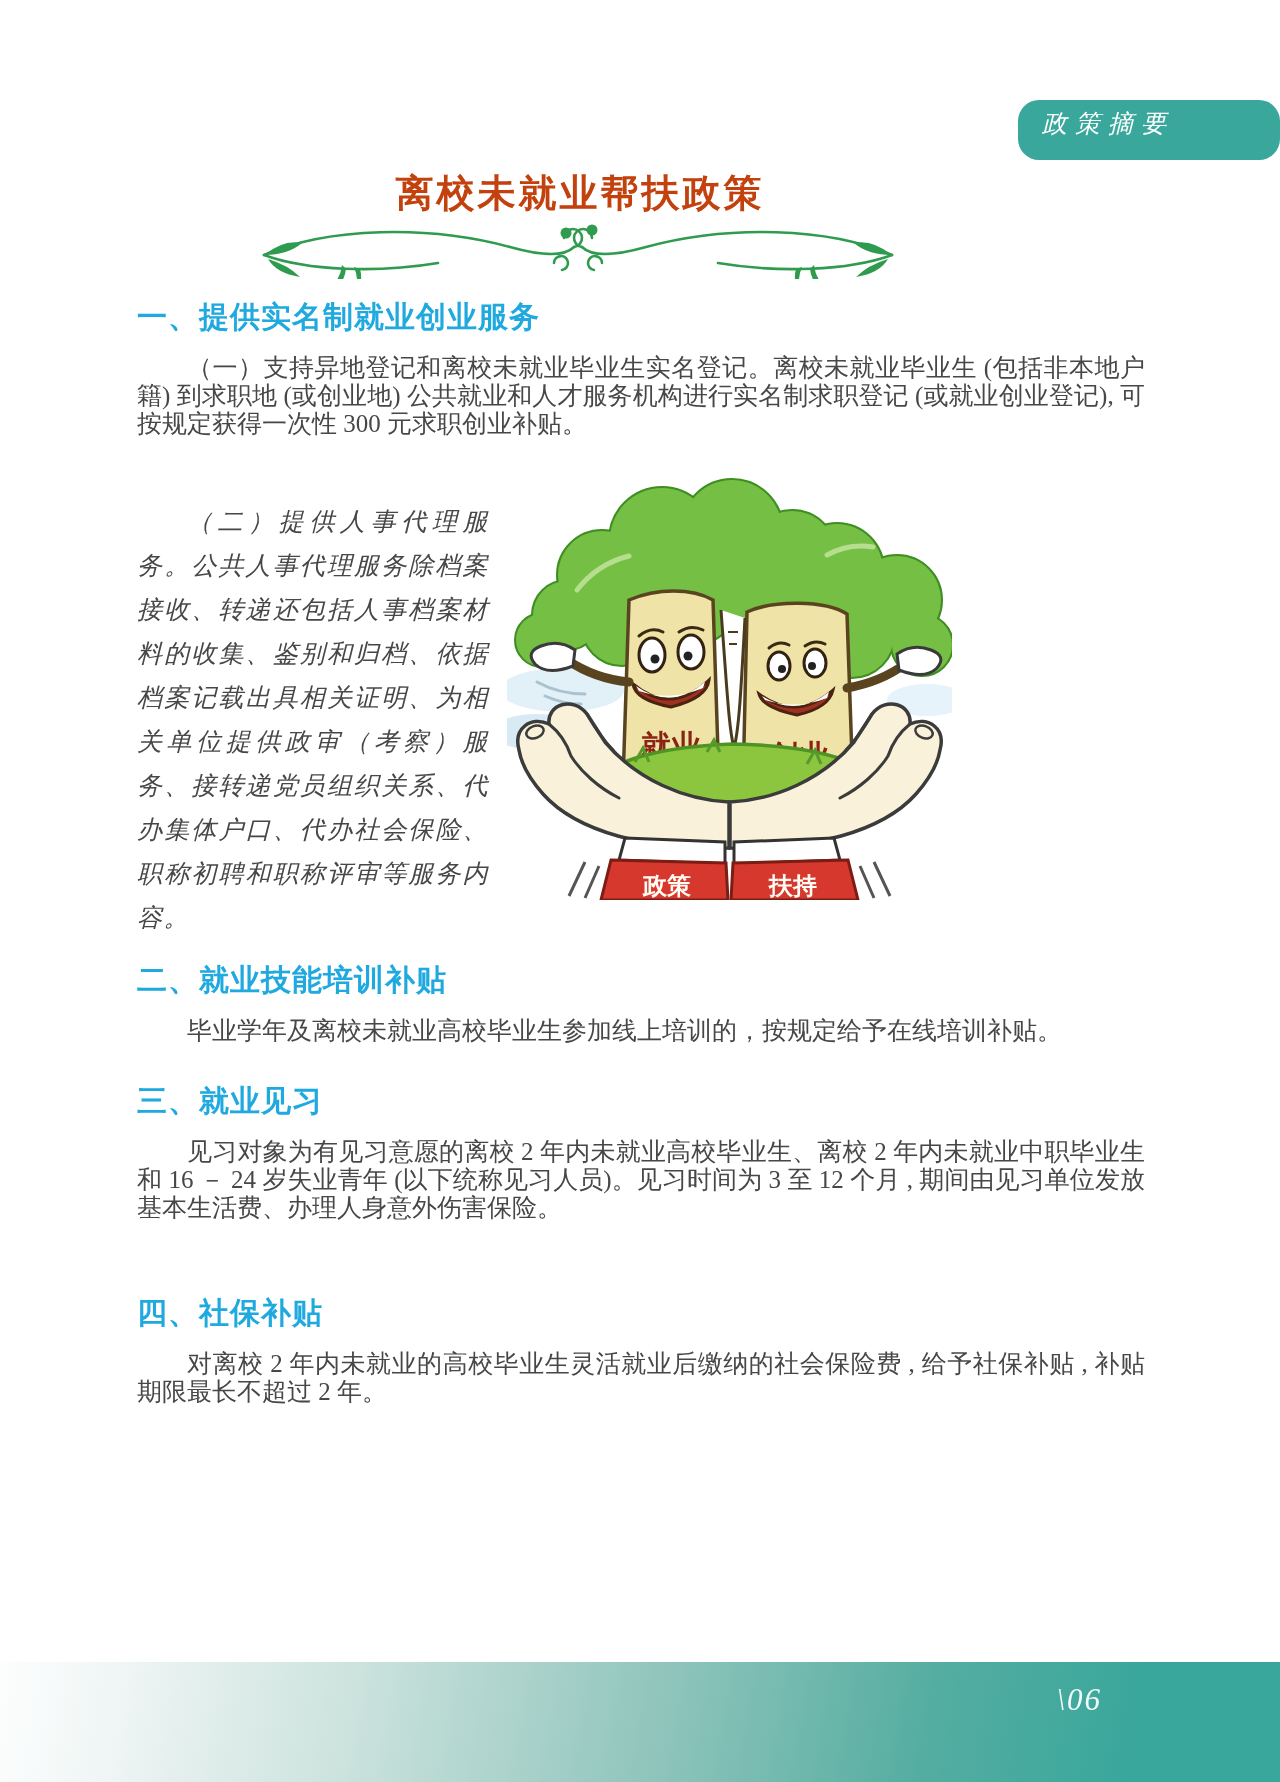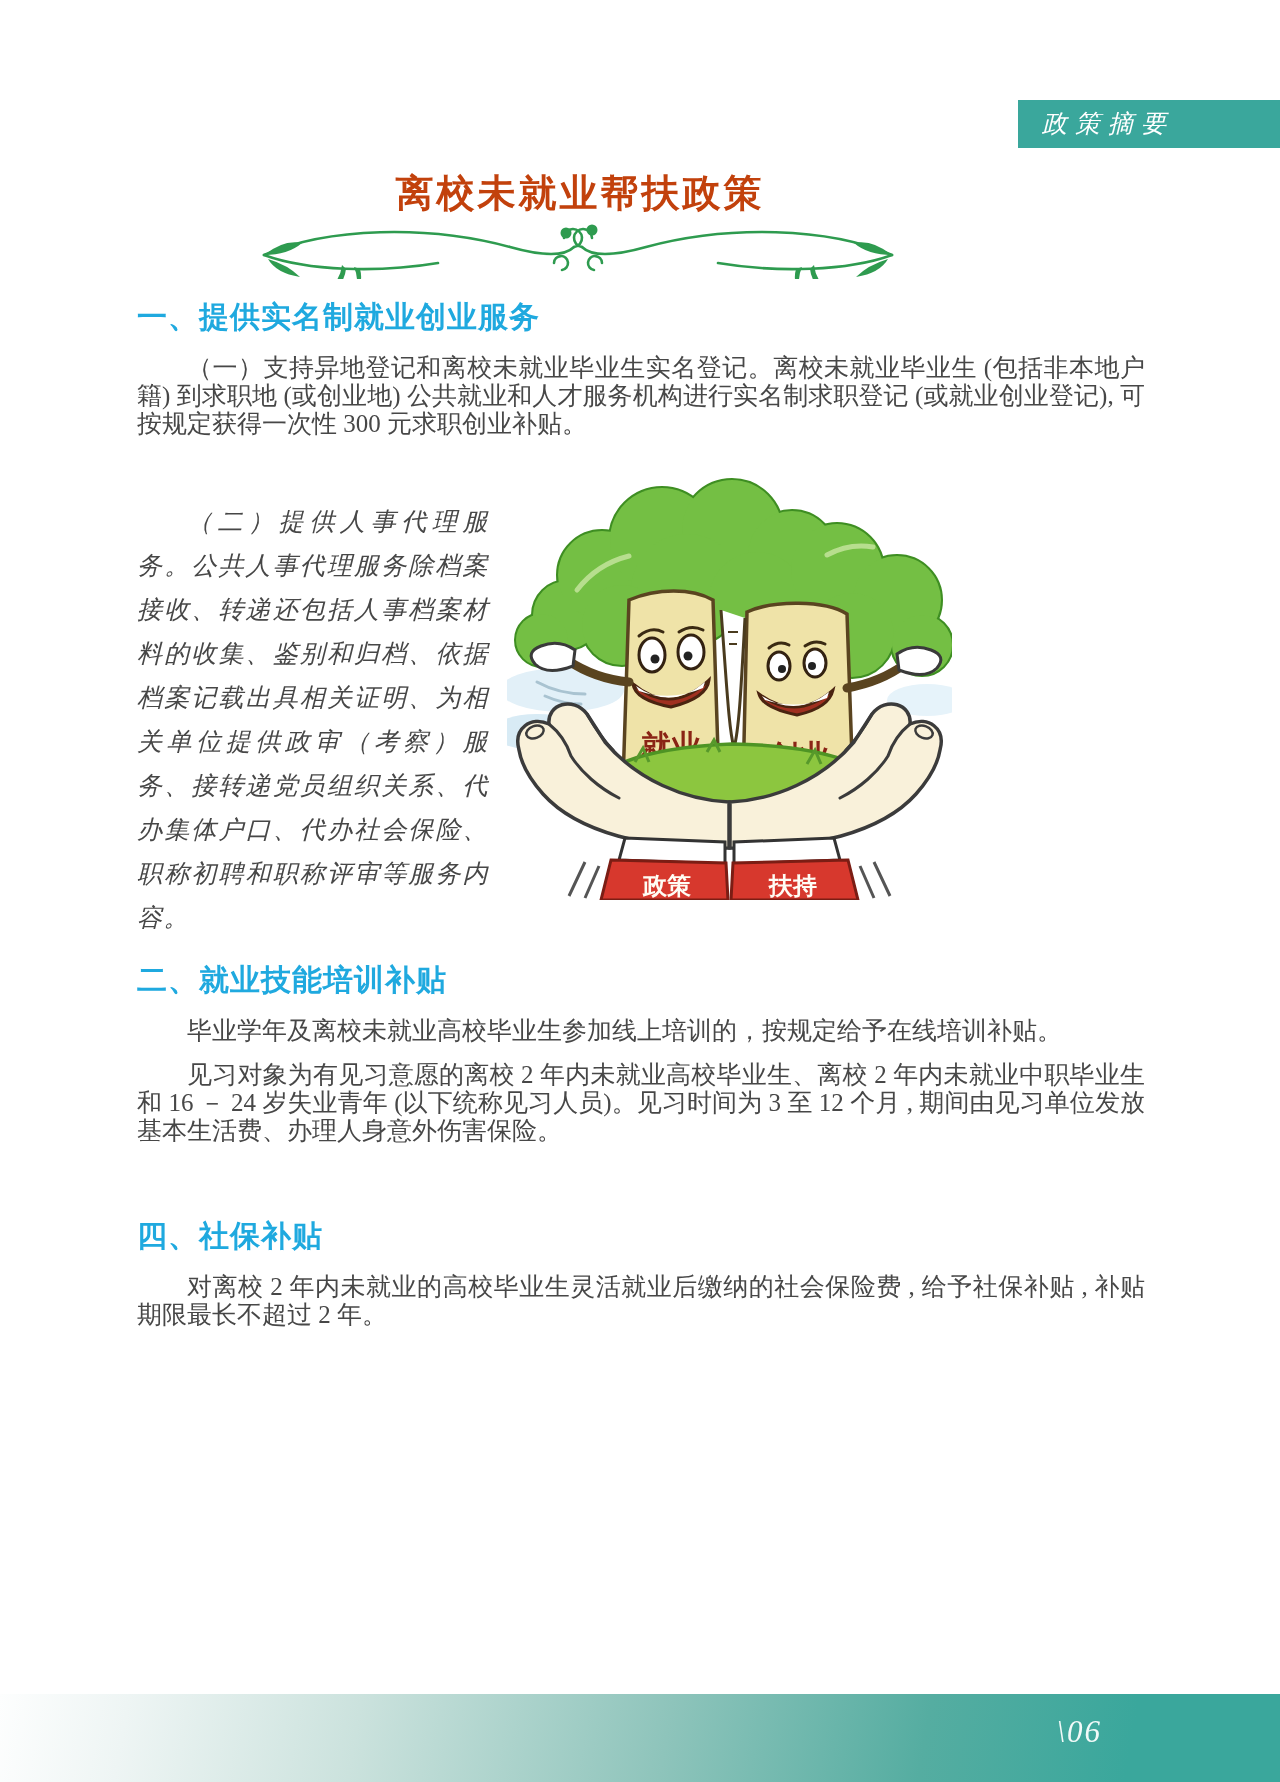--- a/index.html
+++ b/index.html
@@ -5,24 +5,24 @@
   * { margin:0; padding:0; box-sizing:border-box; }
   body { background:#888; }
   .page {
     position:relative; width:1280px; height:1782px; margin:0 auto;
     background:#ffffff; overflow:hidden;
     font-family:"Liberation Serif","DejaVu Serif",serif;
     color:#3d3d3d;
   }
   
   .badge {
-    position:absolute; top:100px; left:1018px; right:0; height:48px;
+    position:absolute; top:100px; left:1018px; right:0; height:60px;
     background:#3AA79C; color:#ffffff;
     font-style:italic; font-size:25px; line-height:48px;
-    padding-left:24px; letter-spacing:8px;
+    padding-left:24px; letter-spacing:8px;border-radius:21px;
   }
   
   .title-wrap { padding-top:168px; text-align:center; }
   .main-title {
     display:inline-block; transform:translateX(-60px);
     font-family:"Liberation Sans","DejaVu Sans",sans-serif;
     font-weight:900; font-size:38px; letter-spacing:3px;
     color:#c2410c;
   }
   .flourish-wrap { text-align:center; margin-top:2px; }
@@ -44,21 +44,21 @@
   .row { display:flex; margin-top:12px; }
   .col-text {
     width:352px; flex:0 0 352px; padding-top:50px;font-style:italic;
   }
   .col-text .para {
     line-height:44px; letter-spacing:1.5px; margin-top:0;
   }
   .col-illu { flex:1; padding-left:18px; }
   
   .footer {
-    position:absolute; left:0; right:0; bottom:0; height:88px;
+    position:absolute; left:0; right:0; bottom:0; height:120px;
     background:linear-gradient(100deg,#fdfefe 0%,#eef5f4 10%,#cbe2dd 28%,#8ec4bb 52%,#55ada1 72%,#3AA79C 88%);
   }
   .page-num {
     position:absolute; top:20px; right:178px;
     color:#f2faf9; font-style:italic; font-size:31px; letter-spacing:2px;
   }
 </style>
 </head>
 <body>
 
@@ -200,20 +200,21 @@
           </g>
           <text x="160" y="444" text-anchor="middle" font-size="24" font-weight="bold" fill="#FFFDF5">政策</text>
           <text x="286" y="444" text-anchor="middle" font-size="24" font-weight="bold" fill="#FFFDF5">扶持</text>
         </svg>
       </div>
     </div>
 
     <div class="sec-heading h2">二、就业技能培训补贴</div>
     <p class="para">毕业学年及离校未就业高校毕业生参加线上培训的，按规定给予在线培训补贴。</p>
 
+    <div class="sec-heading h3">三、就业见习</div>
     <p class="para">见习对象为有见习意愿的离校 2 年内未就业高校毕业生、离校 2 年内未就业中职毕业生和 16 － 24 岁失业青年 (以下统称见习人员)。见习时间为 3 至 12 个月 , 期间由见习单位发放基本生活费、办理人身意外伤害保险。</p>
 
     <div class="sec-heading h4">四、社保补贴</div>
     <p class="para">对离校 2 年内未就业的高校毕业生灵活就业后缴纳的社会保险费 , 给予社保补贴 , 补贴期限最长不超过 2 年。</p>
 
   </div>
 
   <div class="footer">
     <div class="page-num">\06</div>
   </div>

